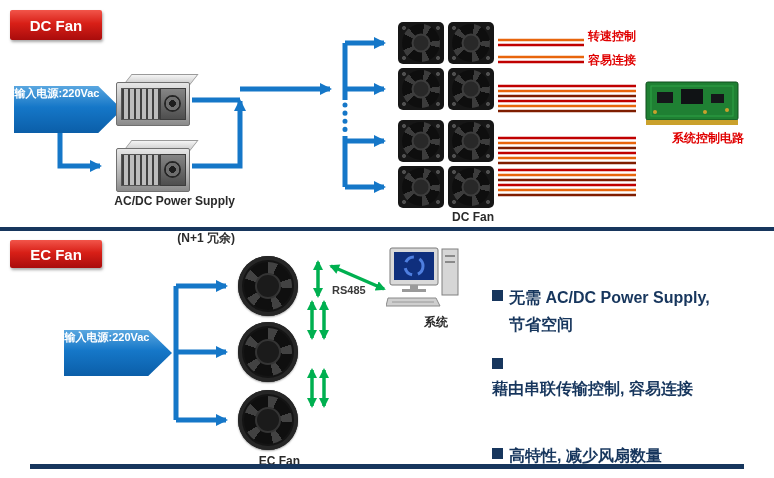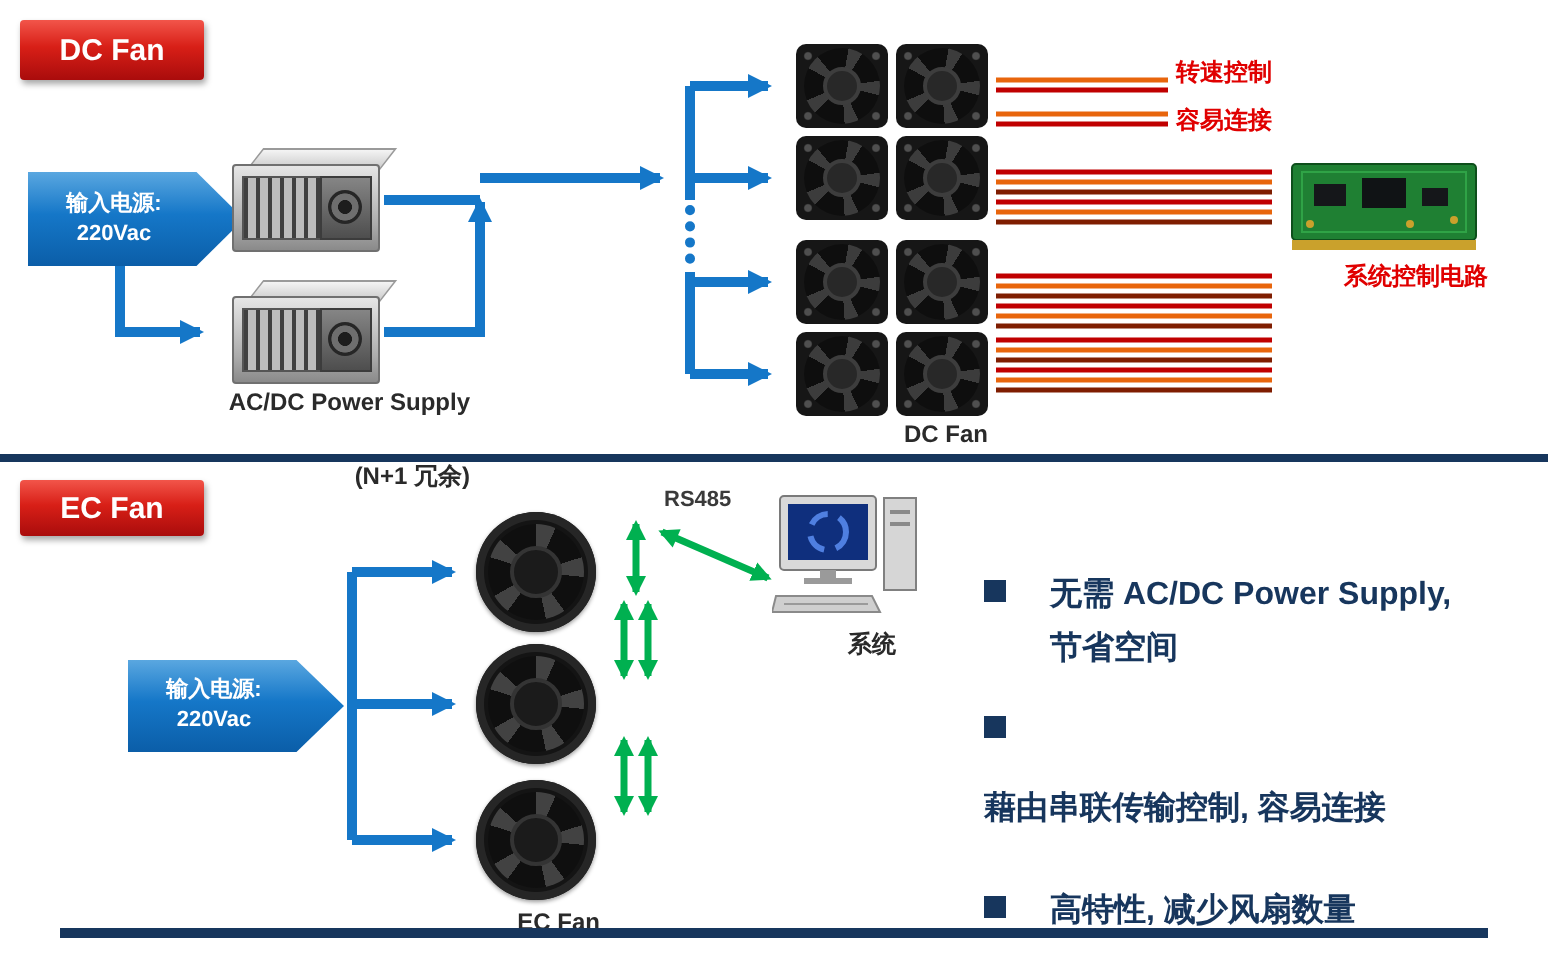--- a/index.html
+++ b/index.html
@@ -6,21 +6,21 @@
   body{font-family:"Liberation Sans","DejaVu Sans",sans-serif;}
   #canvas{position:relative;width:774px;height:478px;background:#fff;overflow:hidden;}
 
   
   .badge{position:absolute;width:92px;height:30px;display:flex;align-items:center;justify-content:center;
     color:#fff;font-weight:bold;font-size:15px;border-radius:2px;
     background:linear-gradient(180deg,#f2554a,#d81f17 45%,#a90c0c);
     box-shadow:1px 2px 3px rgba(0,0,0,.35);}
 
   
-  .chevron{position:absolute;display:flex;flex-direction:column;justify-content:center;text-align:center;
+  .chevron{position:absolute;display:flex;flex-direction:row;justify-content:center;text-align:center;
     color:#fff;font-weight:bold;font-size:11px;line-height:15px;padding-right:22px;box-sizing:border-box;
     background:linear-gradient(180deg,#5aa7e0,#1577c8 45%,#0b5ea8);
     clip-path:polygon(0 0,78% 0,100% 50%,78% 100%,0 100%);}
 
   
   .psu{position:absolute;width:74px;height:52px;}
   .psu-top{position:absolute;left:7px;top:0;width:65px;height:9px;background:linear-gradient(#f4f4f4,#cccccc);
     transform:skewX(-38deg);transform-origin:0 100%;border:1px solid #9a9a9a;}
   .psu-body{position:absolute;left:0;top:8px;width:72px;height:42px;border:1px solid #707070;border-radius:2px;
     background:linear-gradient(180deg,#e6e6e6,#ababab 70%,#8a8a8a);}
@@ -50,24 +50,24 @@
   .ec-fan{position:absolute;width:60px;height:60px;border-radius:50%;background:#141414;
     box-shadow:inset 0 0 0 4px #262626,0 1px 2px rgba(0,0,0,.4);}
   .ec-fan::before{content:"";position:absolute;top:6px;bottom:6px;left:6px;right:6px;border-radius:50%;
     background:repeating-conic-gradient(from 0deg,#424242 0 24deg,#0f0f0f 24deg 72deg);}
   .ec-fan::after{content:"";position:absolute;left:50%;top:50%;width:22px;height:22px;transform:translate(-50%,-50%);
     border-radius:50%;background:#1b1b1b;border:2px solid #343434;}
 
   
   .cap{position:absolute;font-size:12px;font-weight:bold;color:#2a2a2a;text-align:right;}
   .red-label{position:absolute;font-size:12px;font-weight:bold;color:#e00000;}
-  .rs485{position:absolute;font-size:11px;font-weight:bold;color:#3a3a3a;}
-
-  
-  .bullet{position:absolute;left:492px;display:flex;gap:22px;align-items:flex-start;width:276px;}
+  .rs485{position:absolute;font-size:11px;font-weight:bold;color:#3a3a3a;margin-top:40px;}
+
+  
+  .bullet{position:absolute;left:492px;display:flex;gap:6px;align-items:flex-start;width:276px;}
   .bullet-sq{width:11px;height:11px;background:#17365d;margin-top:6px;flex:none;}
   .bullet-text{font-size:16px;font-weight:bold;color:#17365d;line-height:27px;}
   .bullet-text span{display:block;}
 
   .divider{position:absolute;left:0;top:227px;width:774px;height:4px;background:#17365d;}
   .bottombar{position:absolute;left:30px;top:464px;width:714px;height:5px;background:#17365d;}
 
   svg.overlay{position:absolute;left:0;top:0;pointer-events:none;}
   svg.icon{position:absolute;}
 </style>

